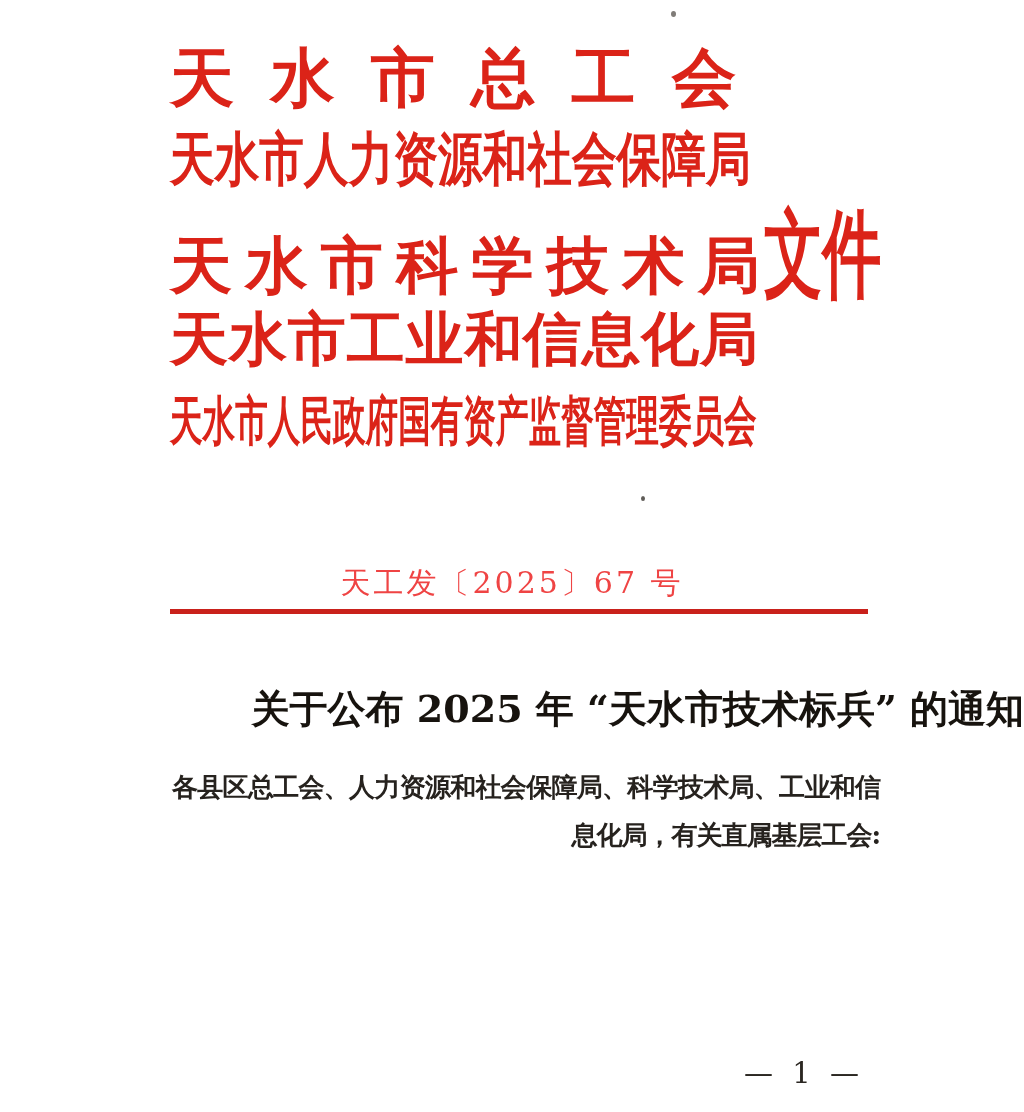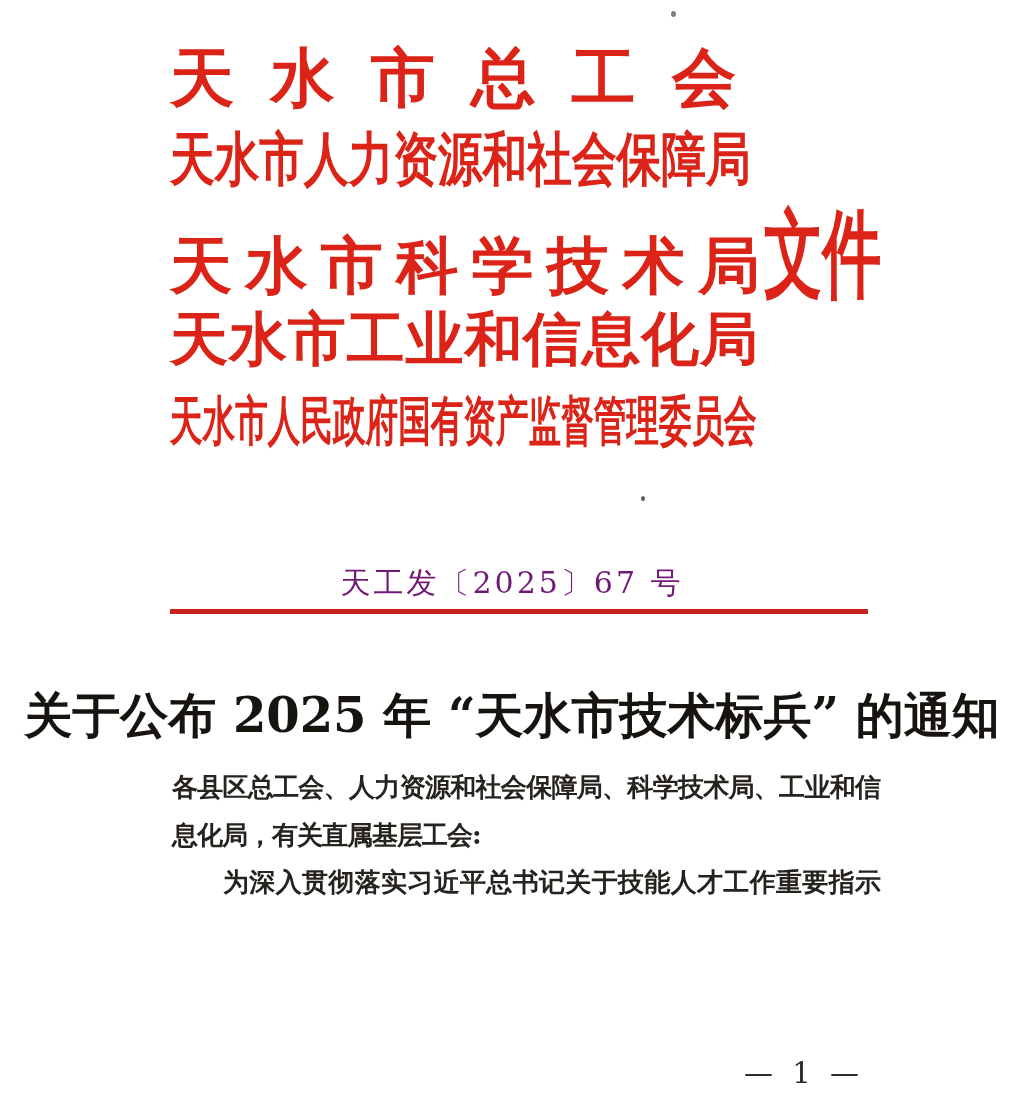--- a/index.html
+++ b/index.html
@@ -28,36 +28,36 @@
   .doc-type{
     font-size:96px;line-height:1;color:#db2318;font-weight:700;
     transform:scaleX(0.61);transform-origin:0 0;
     margin-left:4px;margin-top:-4px;white-space:nowrap;
   }
   .org-4{top:310px;width:588px;font-size:58px;}
   .org-5{top:394px;font-size:53px;transform:scaleX(0.615);}
   
   .doc-number{
     position:absolute;top:563px;left:0;width:1024px;
-    text-align:center;font-size:30px;letter-spacing:3px;color:#701a75;
+    text-align:center;font-size:30px;letter-spacing:3px;color:#ef4444;
   }
   .red-rule{
     position:absolute;top:609px;left:170px;
     width:698px;height:5px;background:#c9211b;
   }
   
   .title{
     position:absolute;top:684px;left:0;width:1024px;margin:0;
-    text-align:center;font-size:48px;font-weight:700;color:#17130e;
+    text-align:right;font-size:38px;font-weight:700;color:#17130e;
   }
   
   .body-block{position:absolute;top:764px;left:172px;width:708px;font-weight:bold;}
   .line{
     margin:0;font-size:26px;letter-spacing:-1px;
-    line-height:47.5px;color:#26221e;text-align:left;
+    line-height:47.5px;color:#26221e;text-align:right;
   }
   .full{text-align:justify;text-align-last:justify;}
   .indent{padding-left:51px;}
   
   .page-number{
     position:absolute;top:1056px;left:0;width:1024px;
     box-sizing:border-box;padding-right:160px;
     text-align:right;font-size:29px;letter-spacing:5px;color:#2b2722;
   }
   
@@ -117,18 +117,17 @@
 
   <div class="doc-number">天工发〔2025〕67 号</div>
 
   <div class="red-rule"></div>
 
   <h1 class="title">关于公布 2025 年 “天水市技术标兵” 的通知</h1>
 
   <section class="body-block">
     <p class="line full">各县区总工会、人力资源和社会保障局、科学技术局、工业和信</p>
     <p class="line">息化局，有关直属基层工会:</p>
-    <p class="line full indent">为深入贯彻落实习近平总书记关于技能人才工作重要指示</p>
   </section>
 
   <div class="page-number">— 1 —</div>
 
 </div>
 
 </body></html>

